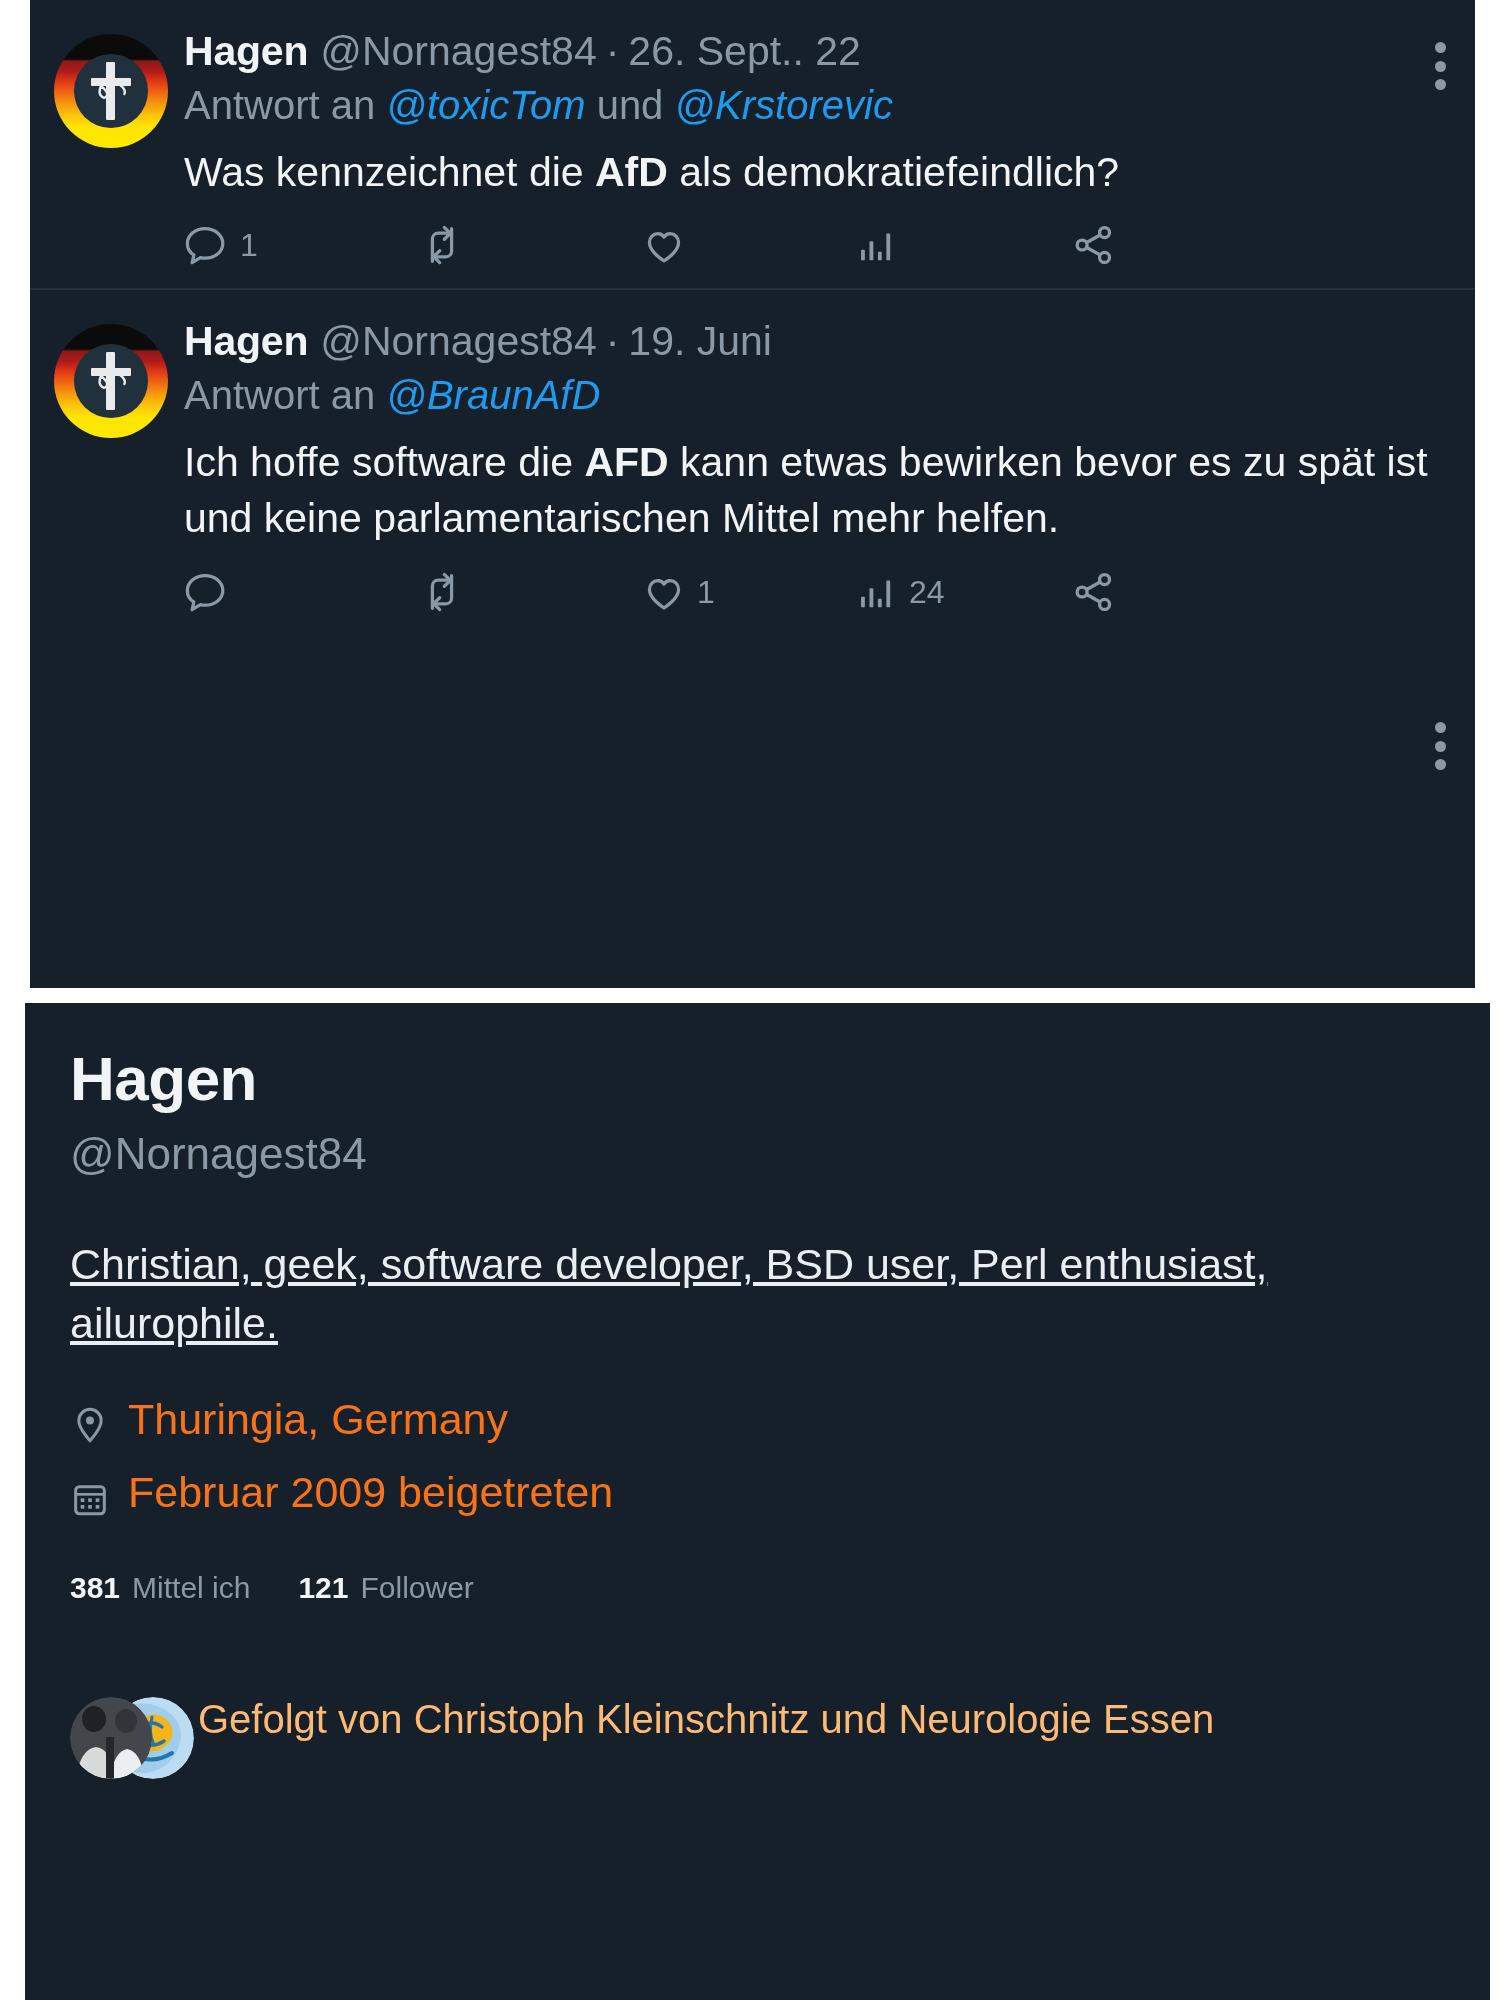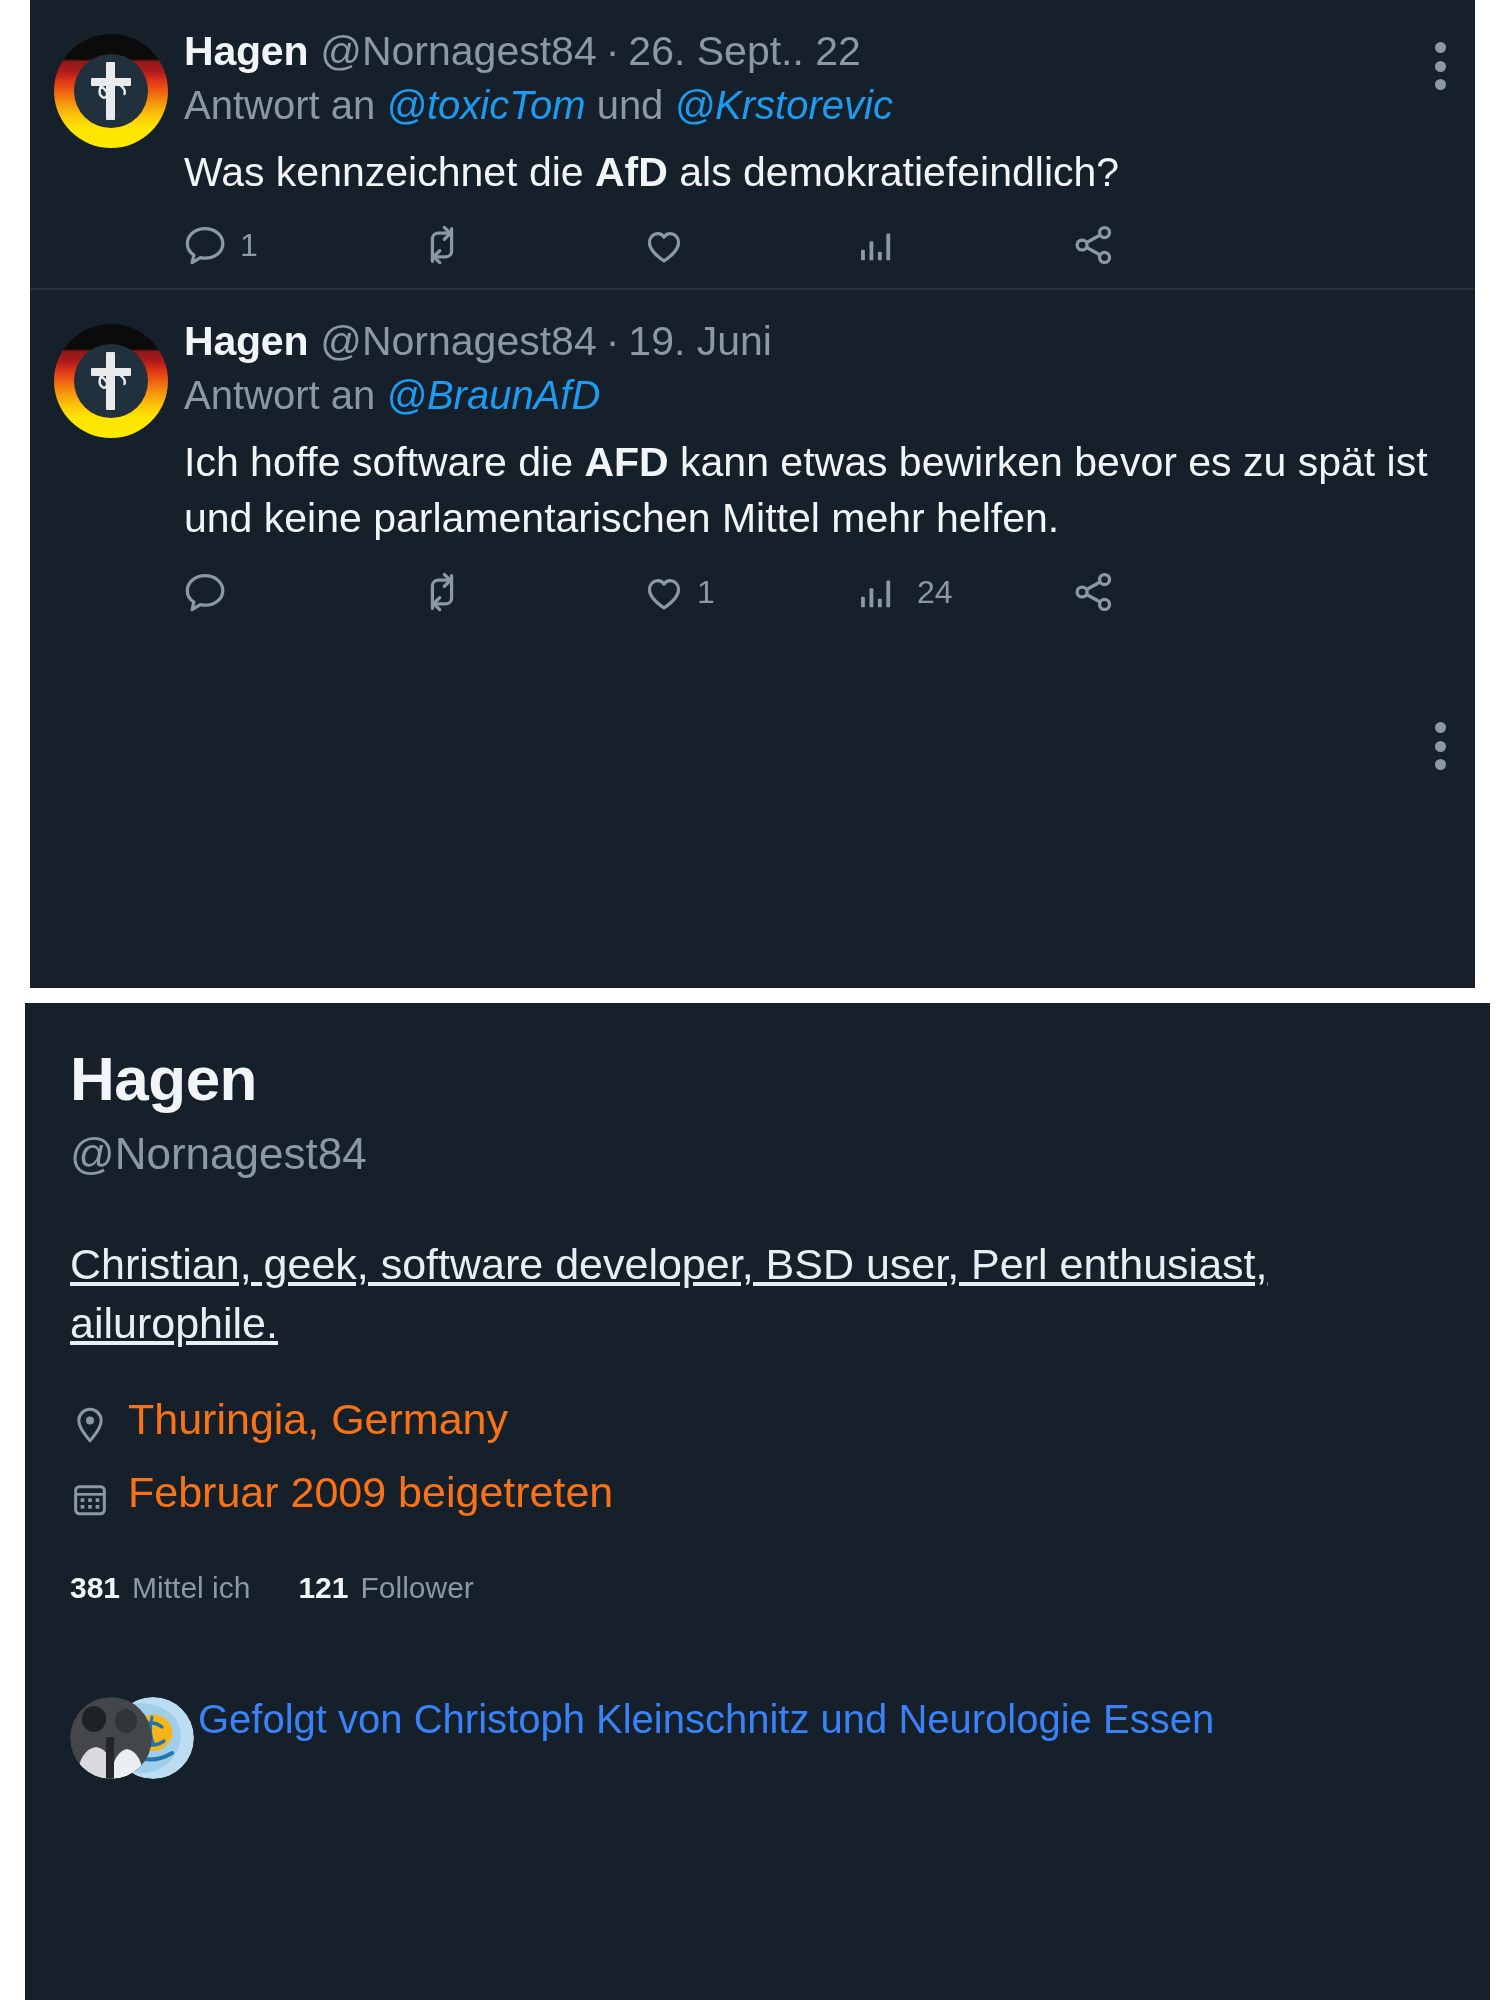--- a/index.html
+++ b/index.html
@@ -163,21 +163,21 @@
     font-size: 32px;
     margin-left: 10px;
     color: #8b98a5;
     line-height: 1;
   }
   .act-icon { display: block; }
 
   .a-reply { width: 235px; }
   .a-retweet { width: 222px; }
   .a-like { width: 212px; }
-  .a-views { width: 218px; gap: 8px; }
+  .a-views { width: 218px; }
   .a-share { width: auto; }
 
   
   .profile-inner { padding: 40px 45px 0 45px; }
   .profile-name {
     font-size: 62px;
     font-weight: bold;
     color: #f2f5f7;
     line-height: 1.15;
     letter-spacing: -0.5px;
@@ -221,21 +221,21 @@
     color: #f2f5f7;
     font-weight: bold;
     margin-right: 12px;
   }
   .stats-gap { width: 48px; }
 
   .followed-by {
     display: flex;
     align-items: flex-start;
     margin-top: 88px;
-    color: #3b82f6;
+    color: #fdba74;
     font-size: 40px;
     line-height: 1.33;
   }
   .fb-avatars {
     position: relative;
     width: 118px;
     height: 84px;
     flex: 0 0 118px;
     margin-right: 10px;
     margin-top: 4px;

